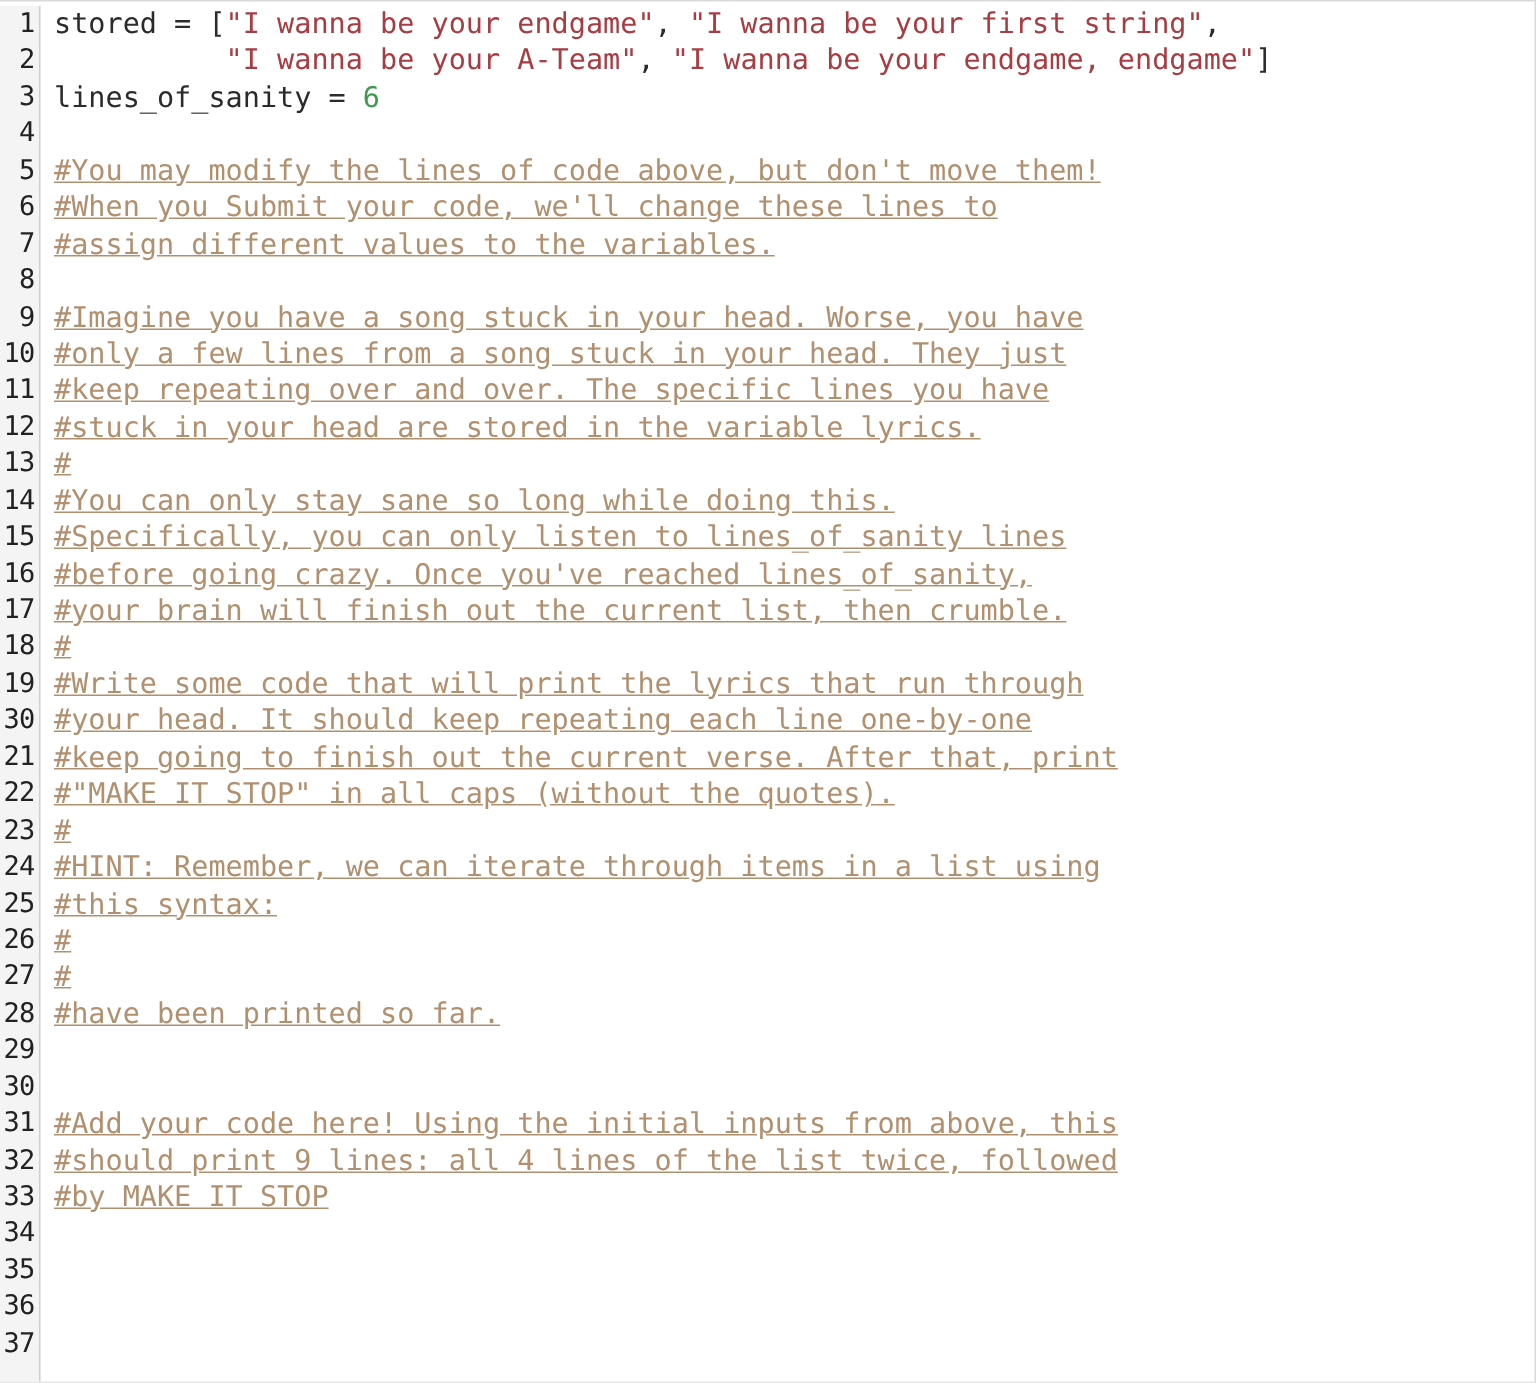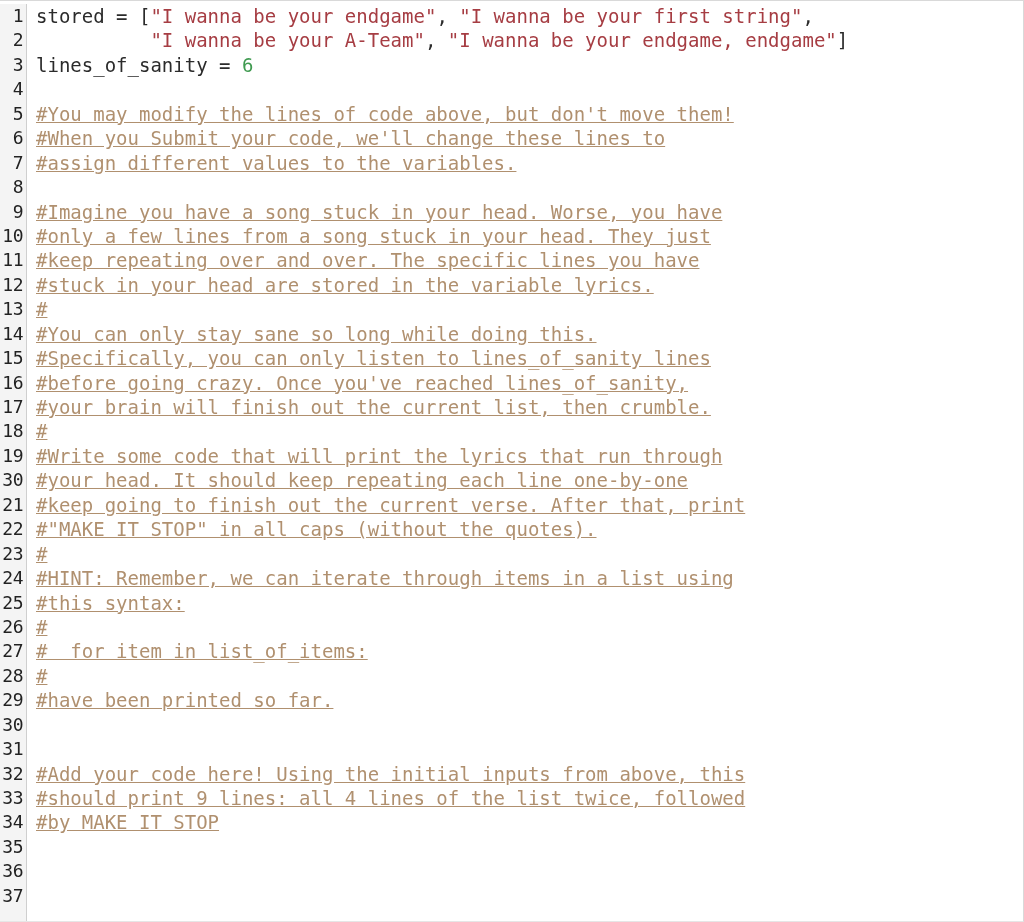--- a/index.html
+++ b/index.html
@@ -145,21 +145,20 @@
         <div class="code-line"><span class="tok-comment">#your brain will finish out the current list, then crumble.</span></div>
         <div class="code-line"><span class="tok-comment">#</span></div>
         <div class="code-line"><span class="tok-comment">#Write some code that will print the lyrics that run through</span></div>
         <div class="code-line"><span class="tok-comment">#your head. It should keep repeating each line one-by-one</span></div>
         <div class="code-line"><span class="tok-comment">#keep going to finish out the current verse. After that, print</span></div>
         <div class="code-line"><span class="tok-comment">#"MAKE IT STOP" in all caps (without the quotes).</span></div>
         <div class="code-line"><span class="tok-comment">#</span></div>
         <div class="code-line"><span class="tok-comment">#HINT: Remember, we can iterate through items in a list using</span></div>
         <div class="code-line"><span class="tok-comment">#this syntax:</span></div>
         <div class="code-line"><span class="tok-comment">#</span></div>
-        <div class="code-line"><span class="tok-comment">#  for item in list_of_items:</span></div>
         <div class="code-line"><span class="tok-comment">#</span></div>
         <div class="code-line"><span class="tok-comment">#have been printed so far.</span></div>
         <div class="code-line">&nbsp;</div>
         <div class="code-line">&nbsp;</div>
         <div class="code-line"><span class="tok-comment">#Add your code here! Using the initial inputs from above, this</span></div>
         <div class="code-line"><span class="tok-comment">#should print 9 lines: all 4 lines of the list twice, followed</span></div>
         <div class="code-line"><span class="tok-comment">#by MAKE IT STOP</span></div>
         <div class="code-line">&nbsp;</div>
       </div>
   </div>

